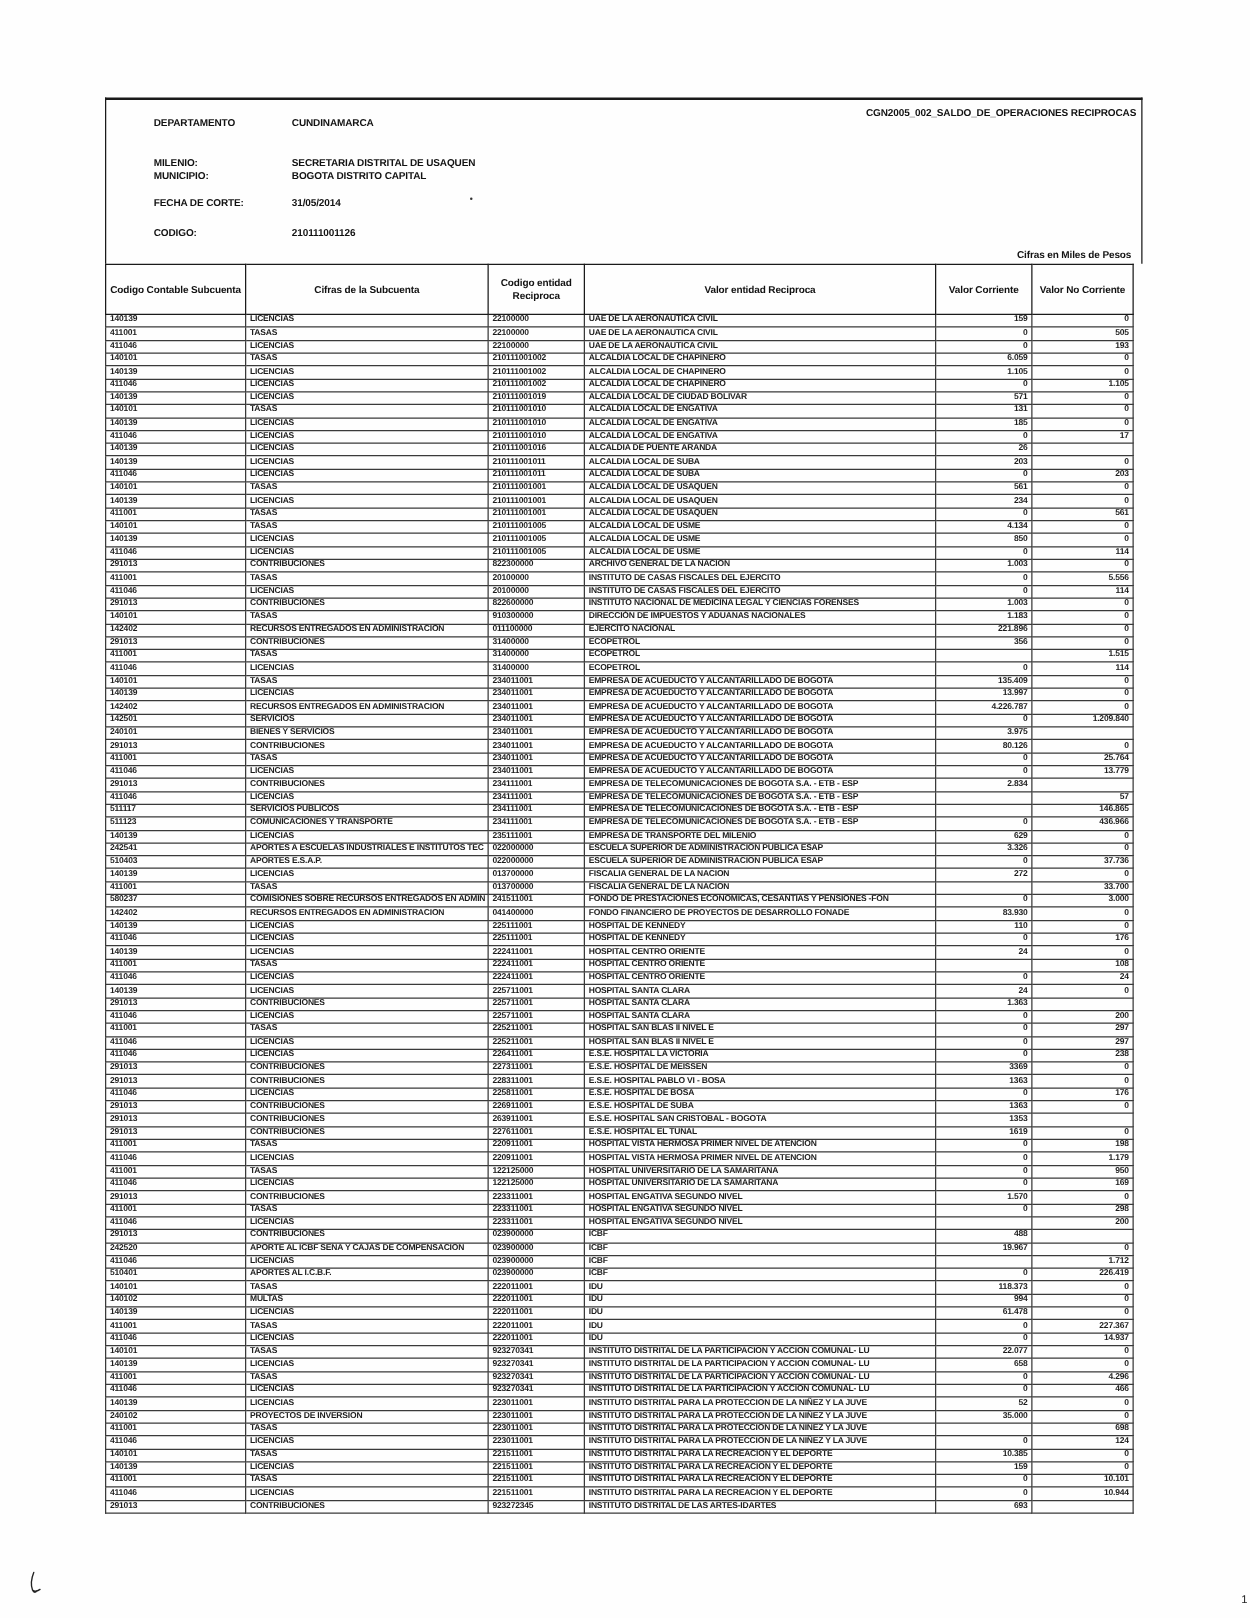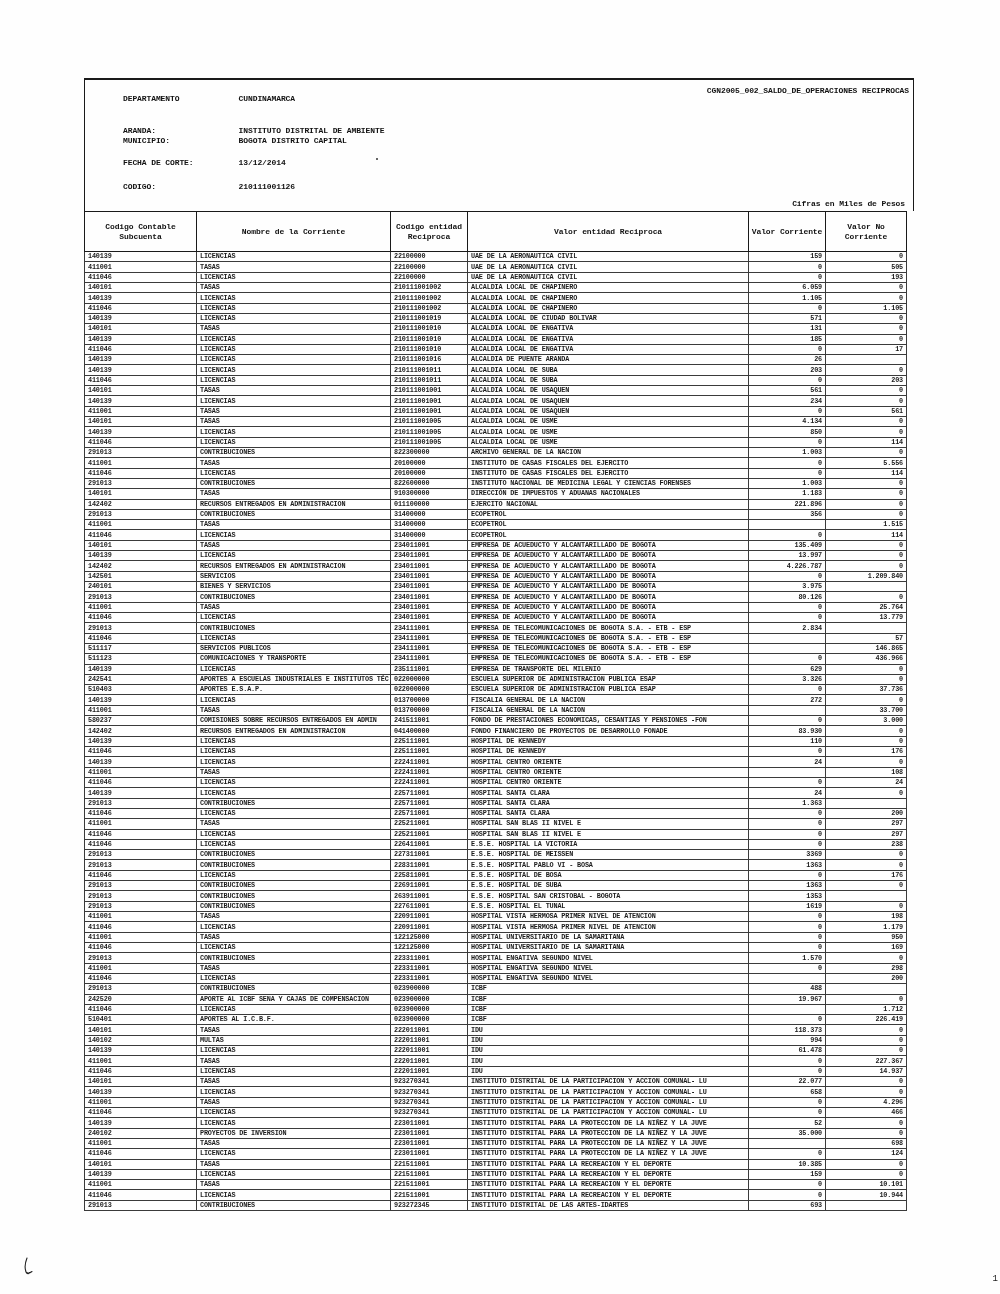--- a/index.html
+++ b/index.html
@@ -3,21 +3,21 @@
 <meta charset="utf-8">
 <style>
   html,body{margin:0;padding:0;}
   body{
     width:1000px;height:1294px;position:relative;
     background:#fefefe;
     font-family:"Liberation Sans", sans-serif;
     color:#121212;
     -webkit-font-smoothing:none;
   }
-  .page{position:absolute;inset:0;font-family:Liberation Mono, monospace;}
+  .page{position:absolute;inset:0;}
 
   
   .info-box{
     position:absolute;left:84px;top:78px;width:830px;height:133px;
     border-left:1px solid #1a1a1a;border-right:1px solid #1a1a1a;border-top:2px solid #1a1a1a;
     box-sizing:border-box;
   }
   .report-title{
     position:absolute;right:4px;top:6px;
     font-size:8px;font-weight:bold;letter-spacing:-0.1px;white-space:nowrap;
@@ -65,51 +65,51 @@
 
     <div class="info-line" style="top:8px;">
       <span class="lbl">DEPARTAMENTO</span>
       <span class="val">CUNDINAMARCA</span>
     </div>
     <div class="info-line" style="top:24px;margin-top:26px;">
       <span class="lbl">MUNICIPIO:</span>
       <span class="val">BOGOTA DISTRITO CAPITAL</span>
     </div>
     <div class="info-line" style="top:40px;">
-      <span class="lbl">ARANDA:</span>
-      <span class="val">INSTITUTO DISTRITAL DE AMBIENTE</span>
+      <span class="lbl">MILENIO:</span>
+      <span class="val">SECRETARIA DISTRITAL DE USAQUEN</span>
     </div>
     <div class="info-line" style="top:56px;margin-top:40px;">
       <span class="lbl">CODIGO:</span>
       <span class="val">210111001126</span>
     </div>
     <div class="info-line" style="top:72px;">
       <span class="lbl">FECHA DE CORTE:</span>
-      <span class="val">13/12/2014</span>
+      <span class="val">31/05/2014</span>
     </div>
 
     <div class="units-note">Cifras en Miles de Pesos</div>
   </div>
 
   <div class="artifact-dot"></div>
 
   <div class="tbl-wrap">
     <table>
       <colgroup>
         <col class="c1">
           <col class="c2">
           <col class="c3">
           <col class="c4">
           <col class="c5">
           <col class="c6">
       </colgroup>
       <thead>
         <tr>
           <th>Codigo Contable Subcuenta</th>
-          <th>Nombre de la Corriente</th>
+          <th>Cifras de la Subcuenta</th>
           <th>Codigo entidad Reciproca</th>
           <th>Valor entidad Reciproca</th>
           <th>Valor Corriente</th>
           <th>Valor No Corriente</th>
         </tr>
       </thead>
       <tbody>
           <tr>
             <td>140139</td>
             <td>LICENCIAS</td>

